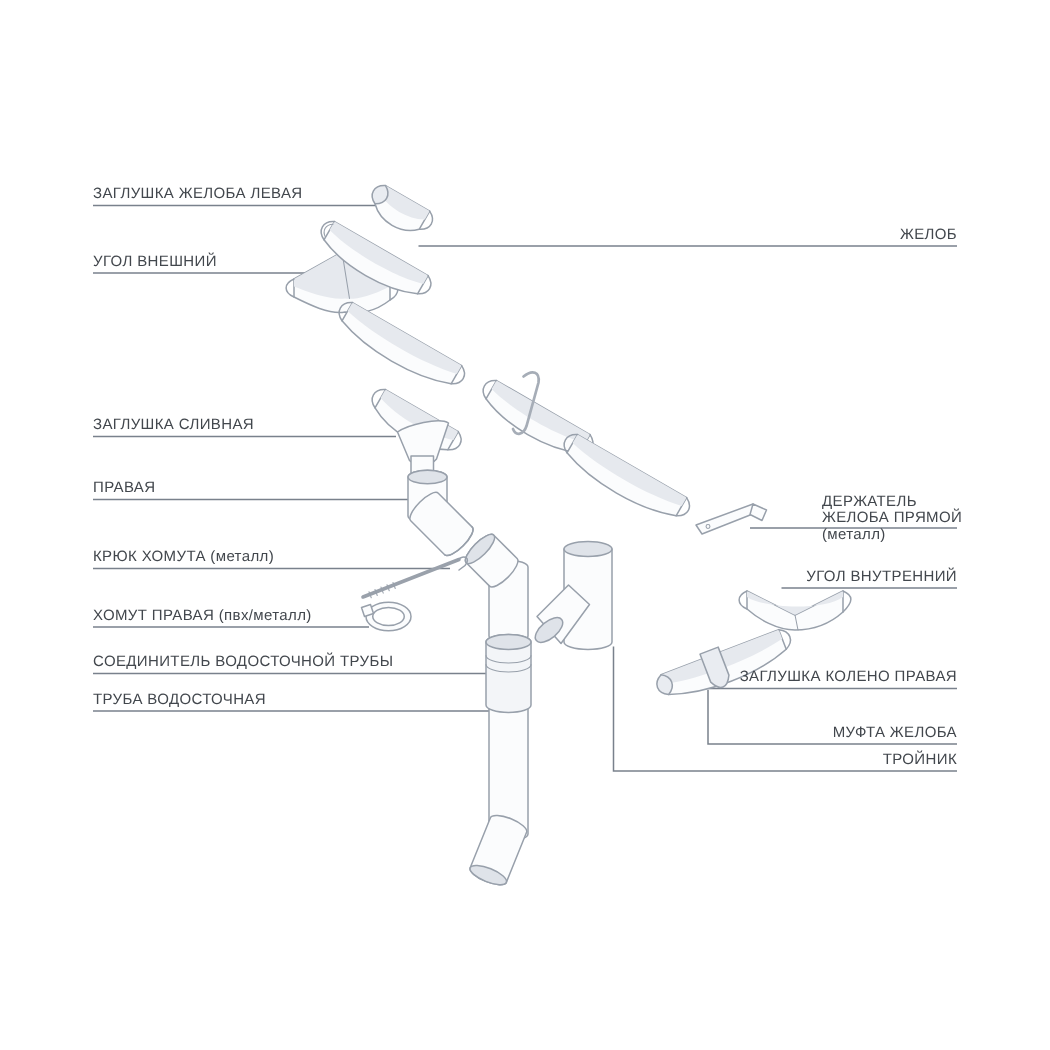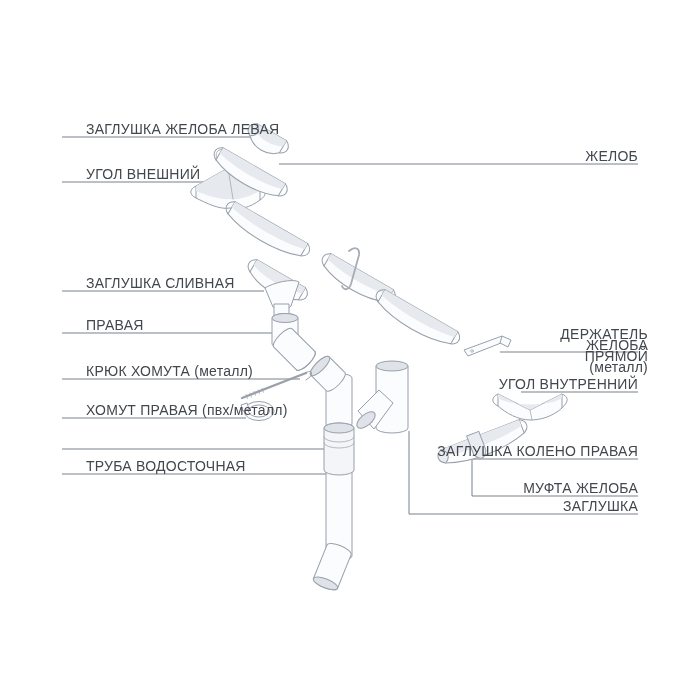--- a/index.html
+++ b/index.html
@@ -2,24 +2,24 @@
 <html><head>
 <meta charset="utf-8">
 <style>
   html,body{margin:0;padding:0;background:#fff;}
   .stage{
     position:relative;width:700px;height:700px;background:#ffffff;
     font-family:"Liberation Sans",sans-serif;overflow:hidden;
   }
   .stage svg{position:absolute;left:0;top:0;}
   .lbl{
-    position:absolute;font-size:14px;line-height:11px;letter-spacing:.25px;
-    color:#42474d;white-space:nowrap;margin-left:24px;
+    position:absolute;font-size:10px;line-height:11px;letter-spacing:.25px;
+    color:#42474d;white-space:nowrap;
   }
-  .lbl.right{text-align:right;}
+  .lbl.right{text-align:left;}
   .lbl.wrap{white-space:normal;}
   
   .st{fill:#fbfcfd;stroke:#98a0ab;stroke-width:1;stroke-linejoin:round;}
   .cav{fill:#e6e9ee;stroke:none;}
   .disc{fill:#e9ecf1;stroke:#98a0ab;stroke-width:1;stroke-linejoin:round;}
   .mouth{fill:#dfe3e9;stroke:#98a0ab;stroke-width:1;}
   .ln{fill:none;stroke:#98a0ab;stroke-width:1;stroke-linecap:round;}
   .thin{stroke-width:.7;}
   .strap{fill:none;stroke:#a6adb7;stroke-width:1.8;stroke-linecap:round;}
   .rod{fill:none;stroke:#9aa1ab;stroke-width:2.4;stroke-linecap:round;}
@@ -191,22 +191,23 @@
 
     </g>
   </svg>
 
   <div class="lbl" style="left:62px;top:124px">ЗАГЛУШКА ЖЕЛОБА ЛЕВАЯ</div>
   <div class="lbl" style="left:62px;top:169px">УГОЛ ВНЕШНИЙ</div>
   <div class="lbl" style="left:62px;top:278px">ЗАГЛУШКА СЛИВНАЯ</div>
   <div class="lbl" style="left:62px;top:320px">ПРАВАЯ</div>
   <div class="lbl" style="left:62px;top:366px">КРЮК ХОМУТА (металл)</div>
   <div class="lbl" style="left:62px;top:405px">ХОМУТ ПРАВАЯ (пвх/металл)</div>
+  <div class="lbl" style="left:62px;top:436px">СОЕДИНИТЕЛЬ ВОДОСТОЧНОЙ ТРУБЫ</div>
   <div class="lbl" style="left:62px;top:461px">ТРУБА ВОДОСТОЧНАЯ</div>
 
   <div class="lbl right" style="right:62px;top:151px">ЖЕЛОБ</div>
   <div class="lbl right wrap" style="right:52px;top:329px;width:100px">ДЕРЖАТЕЛЬ ЖЕЛОБА ПРЯМОЙ (металл)</div>
   <div class="lbl right" style="right:62px;top:379px">УГОЛ ВНУТРЕННИЙ</div>
   <div class="lbl right" style="right:62px;top:446px">ЗАГЛУШКА КОЛЕНО ПРАВАЯ</div>
   <div class="lbl right" style="right:62px;top:483px">МУФТА ЖЕЛОБА</div>
-  <div class="lbl right" style="right:62px;top:501px">ЗАГЛУШКА</div>
+  <div class="lbl right" style="right:62px;top:501px">ТРОЙНИК</div>
 
 </div>
 
 </body></html>

